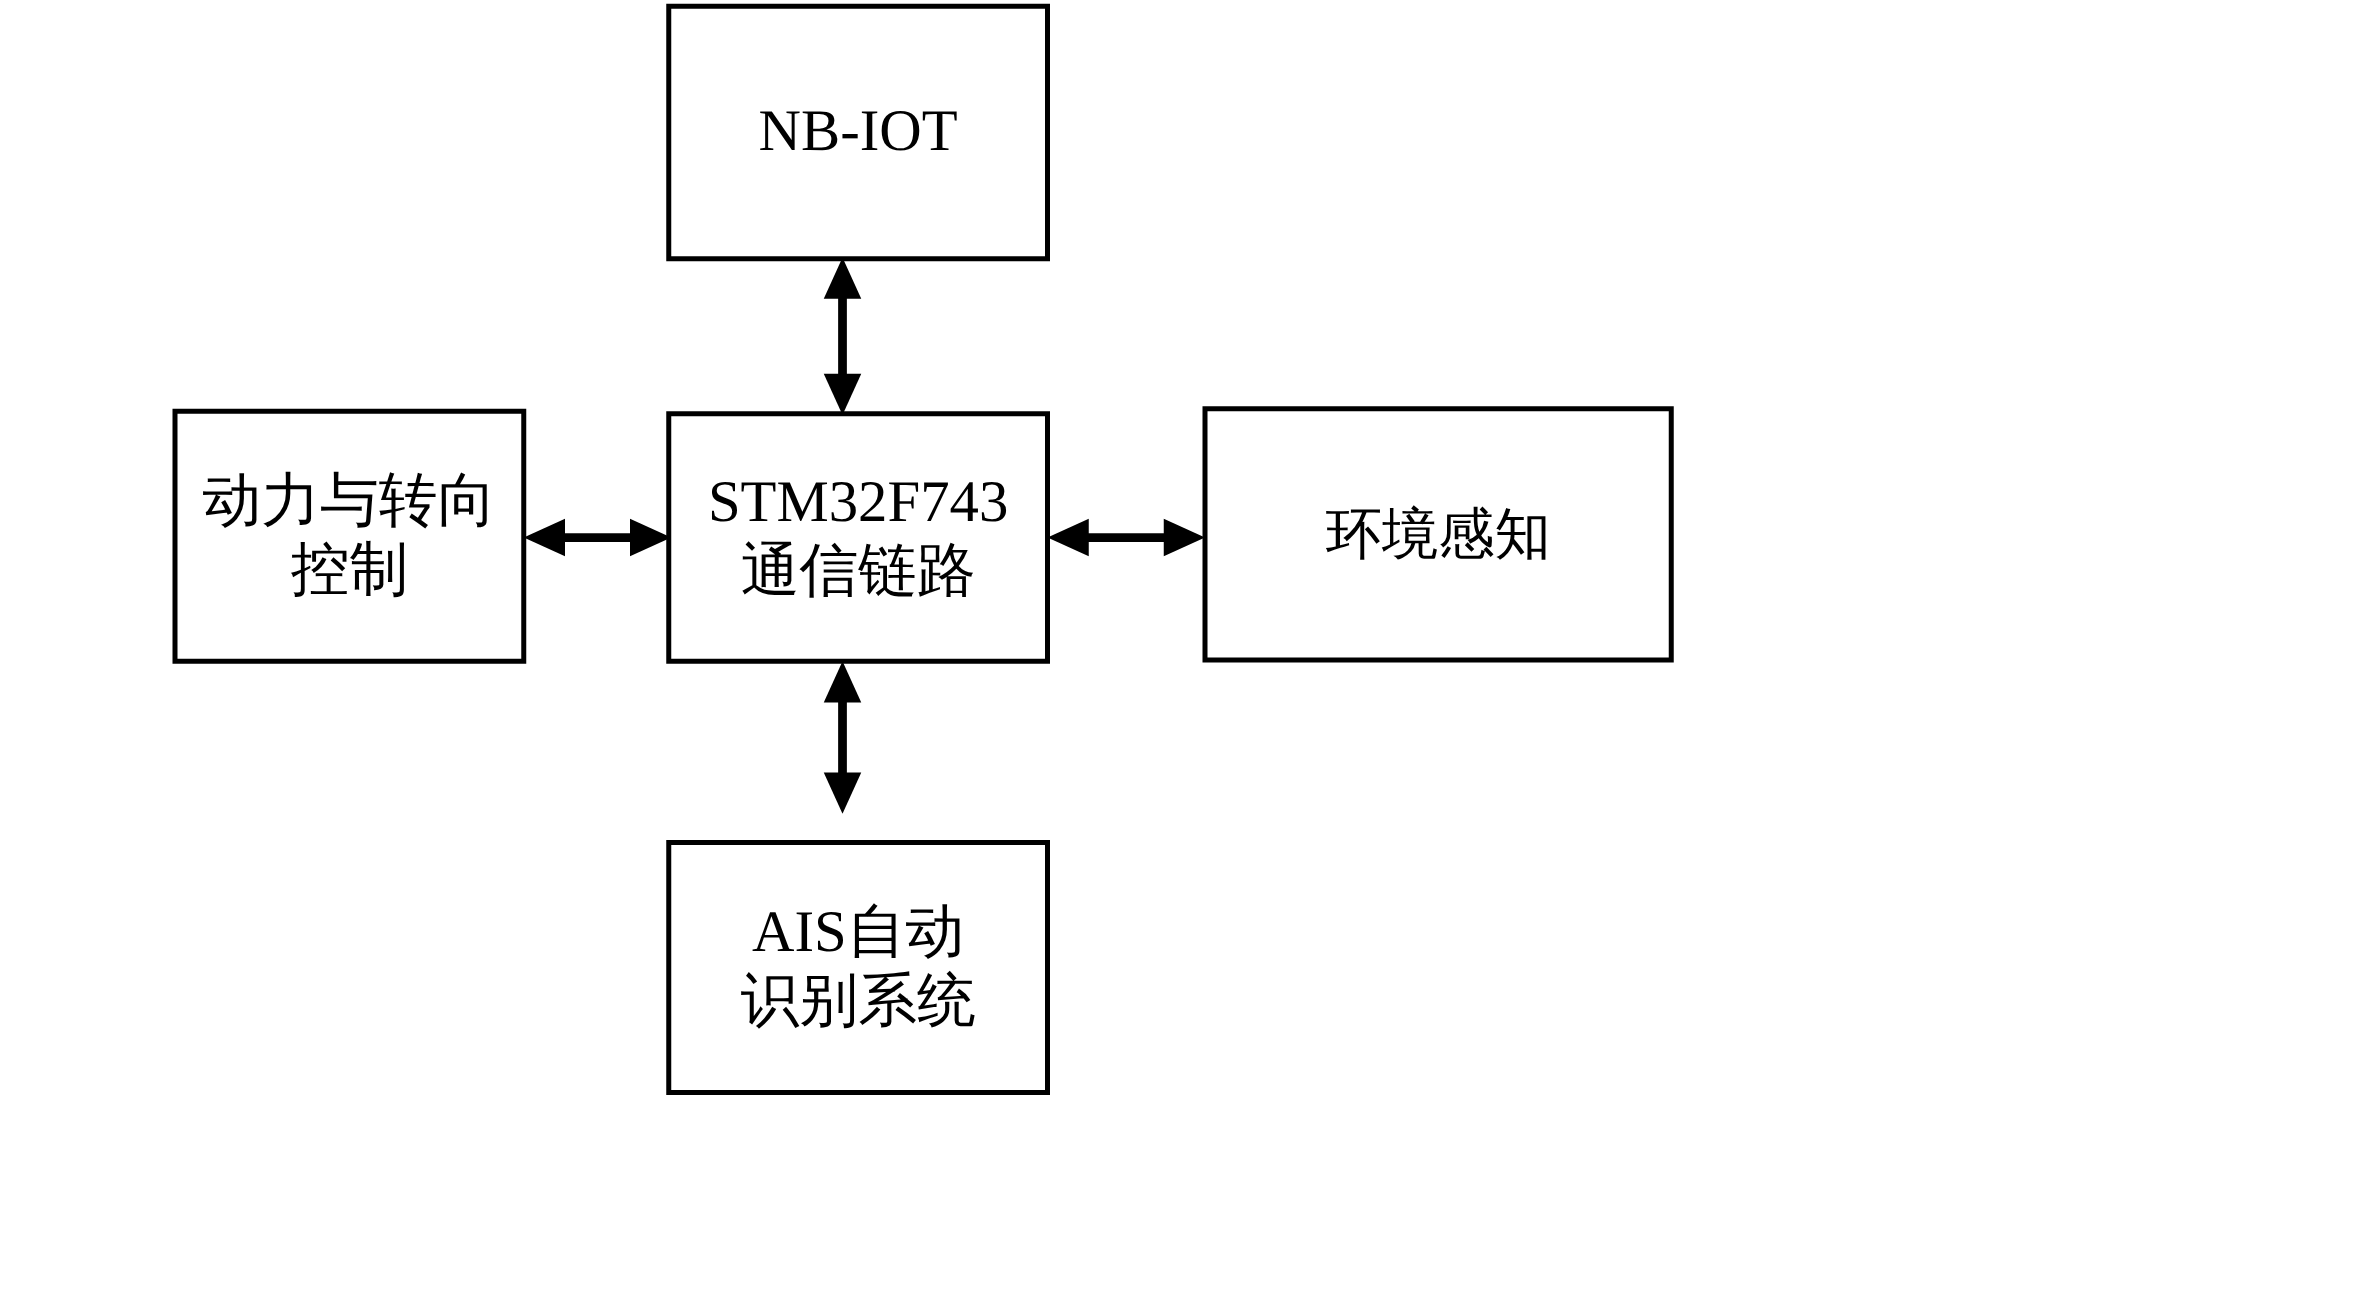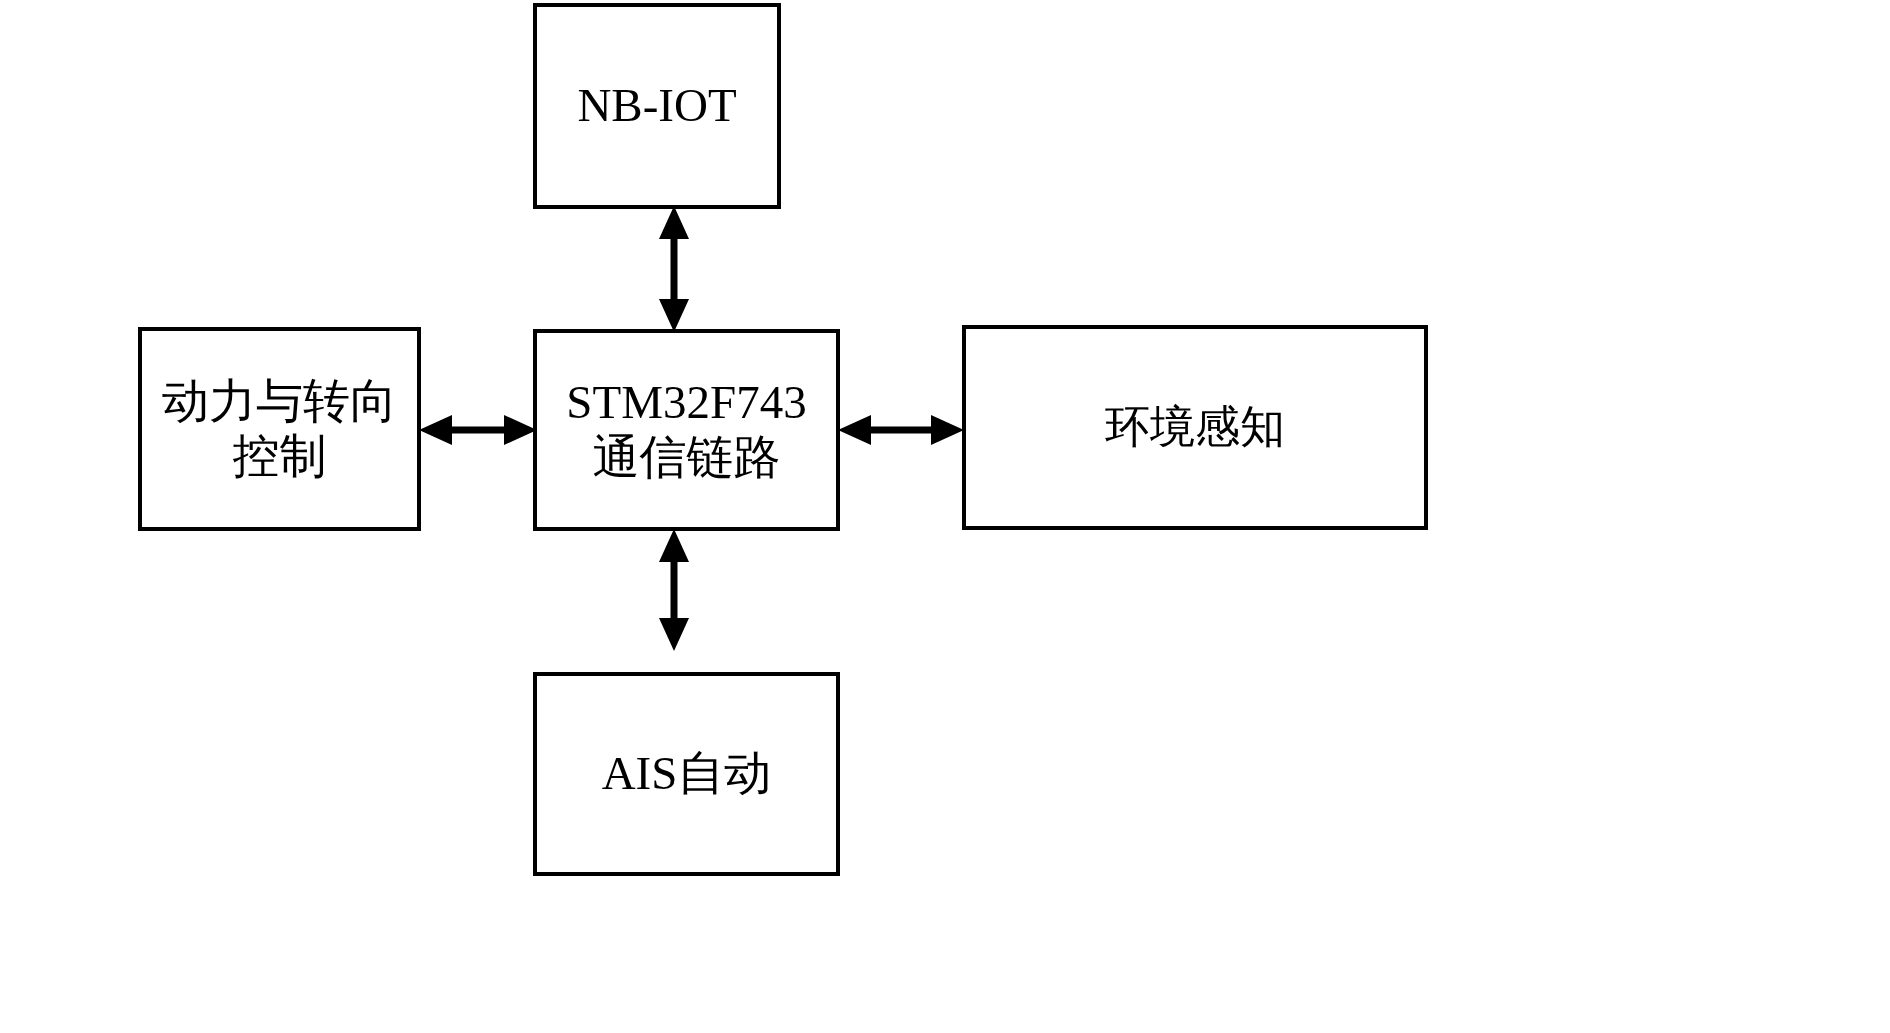--- a/index.html
+++ b/index.html
@@ -32,33 +32,33 @@
     line-height: 1.18;
     color: #000000;
   }
   .node .line {
     display: block;
     white-space: nowrap;
   }
 
   
   #node-nbiot {
-    left: 533px;  top: 3px;    width: 248px;  height: 206px;
+    left: 533px;  top: 3px;    width: 307px;  height: 206px;
     font-size: 47px;
   }
   #node-mcu {
     left: 533px;  top: 329px;  width: 307px;  height: 202px;
     font-size: 47px;
   }
   #node-propulsion {
     left: 138px;  top: 327px;  width: 283px;  height: 204px;
     font-size: 47px;
   }
   #node-sensing {
-    left: 962px;  top: 325px;  width: 466px;  height: 205px;
+    left: 962px;  top: 325px;  width: 377px;  height: 205px;
     font-size: 45px;
     line-height: 1.12;
   }
   #node-ais {
     left: 533px;  top: 647px;  width: 307px;  height: 204px;
     font-size: 47px;
     margin-top: 25px;
   }
 
   
@@ -83,20 +83,21 @@
     <span class="line">动力与转向</span>
     <span class="line">控制</span>
   </div>
 
   <div class="node" id="node-sensing">
     <span class="line">环境感知</span>
   </div>
 
   <div class="node" id="node-ais">
     <span class="line">AIS自动</span>
+    <span class="line">识别系统</span>
   </div>
 
   <div class="connector" style="left:644px; top:205px; width:60px; height:128px;">
     <svg width="60" height="128" viewBox="0 0 60 128" xmlns="http://www.w3.org/2000/svg">
       <line x1="30" y1="12" x2="30" y2="116" stroke="#000" stroke-width="7"></line>
       <polygon points="30,1 15,34 45,34" fill="#000"></polygon>
       <polygon points="30,127 15,94 45,94" fill="#000"></polygon>
     </svg>
   </div>
 

